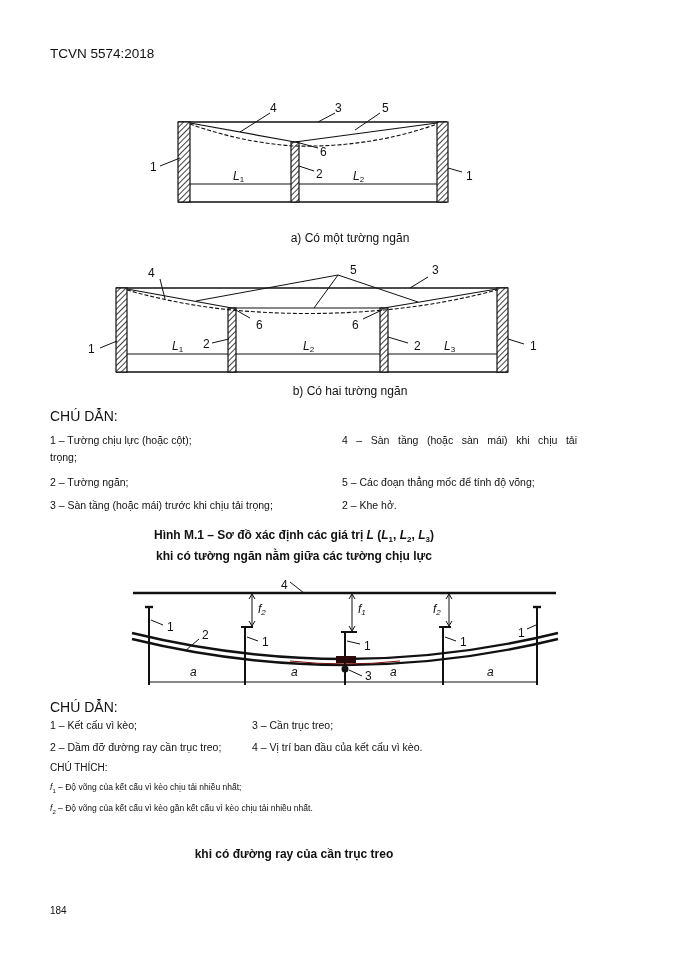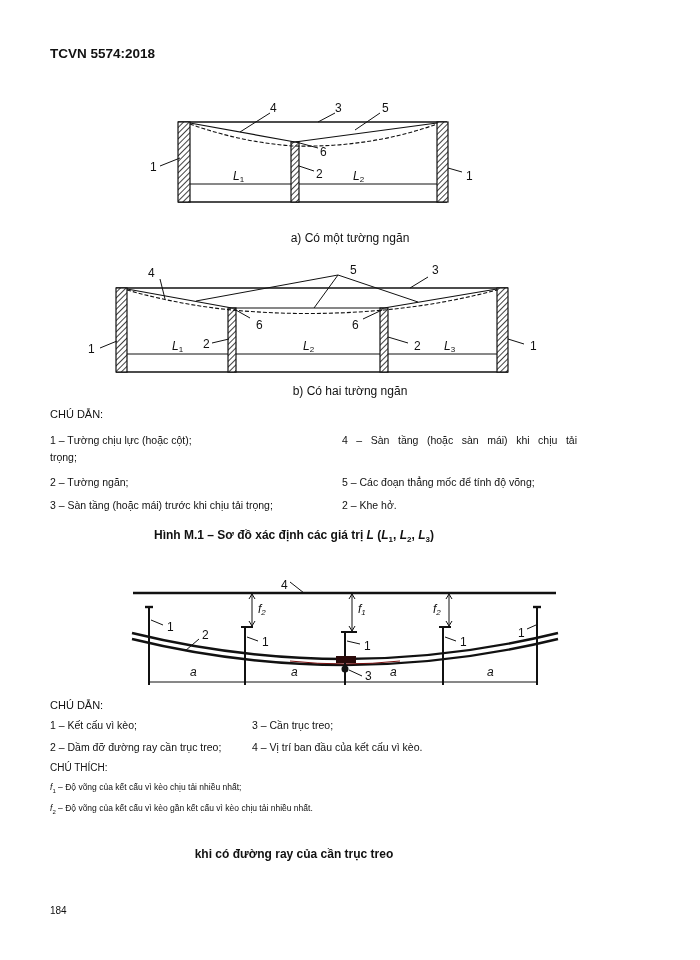--- a/index.html
+++ b/index.html
@@ -1,22 +1,22 @@
 <!DOCTYPE html>
 <html><head>
 <meta charset="utf-8">
 <style>
   html, body { margin:0; padding:0; background:#fff; }
   body { width:700px; height:960px; position:relative; overflow:hidden;
          font-family:"Liberation Sans", sans-serif; color:#111; }
   .abs { position:absolute; }
-  .header { left:50px; top:46px; font-size:13.5px; font-weight:bold; }
+  .header { left:50px; top:46px; font-size:13.5px; font-weight:normal; }
   .subcap { font-size:12px; font-weight:normal; text-align:center; width:700px; left:0; }
   .fig-title { font-size:12px; font-weight:bold; text-align:center; width:588px; left:0; line-height:17px; }
-  .legend-head { font-size:11px; left:50px; }
+  .legend-head { font-size:14px; left:50px; }
   .leg { font-size:10.5px; line-height:14px; }
   .note { font-size:8.5px; left:50px; }
   .pageno { left:50px; top:905px; font-size:10px; }
   svg text { font-family:"Liberation Sans", sans-serif; fill:#111; }
   .it { font-style:italic; }
 </style>
 </head>
 <body>
 
 <div class="abs header">TCVN 5574:2018</div>
@@ -114,20 +114,21 @@
 <div class="abs leg" style="left:50px;top:433px">1 – Tường chịu lực (hoặc cột);</div>
 <div class="abs leg" style="left:50px;top:450px">trọng;</div>
 <div class="abs leg" style="left:50px;top:475px">2 – Tường ngăn;</div>
 <div class="abs leg" style="left:50px;top:498px">3 – Sàn tầng (hoặc mái) trước khi chịu tải trọng;</div>
 <div class="abs leg" style="left:342px;top:433px;width:235px;text-align:justify;text-align-last:justify">4 – Sàn tầng (hoặc sàn mái) khi chịu tải</div>
 <div class="abs leg" style="left:342px;top:475px">5 – Các đoạn thẳng mốc để tính độ võng;</div>
 <div class="abs leg" style="left:342px;top:498px">2 – Khe hở.</div>
 
 <div class="abs fig-title" style="top:527px">
   <span>Hình M.1 – Sơ đồ xác định các giá trị </span><i>L</i><span> (</span><i>L</i><sub style="font-size:8px">1</sub><span>, </span><i>L</i><sub style="font-size:8px">2</sub><span>, </span><i>L</i><sub style="font-size:8px">3</sub><span>)</span><br>
+  <span>khi có tường ngăn nằm giữa các tường chịu lực</span>
 </div>
 
 <svg class="abs" style="left:0;top:575px" width="700" height="115">
 
   <line x1="133" y1="18" x2="556" y2="18" stroke="#111" stroke-width="2.6"></line>
   <line x1="290" y1="7" x2="304" y2="18" stroke="#111" stroke-width="1"></line>
   <text x="281" y="14" font-size="12">4</text>
 
   <path d="M132 58 Q 345 110 558 58" fill="none" stroke="#111" stroke-width="2.4"></path>
   <path d="M132 64 Q 345 116 558 64" fill="none" stroke="#111" stroke-width="2.4"></path>

